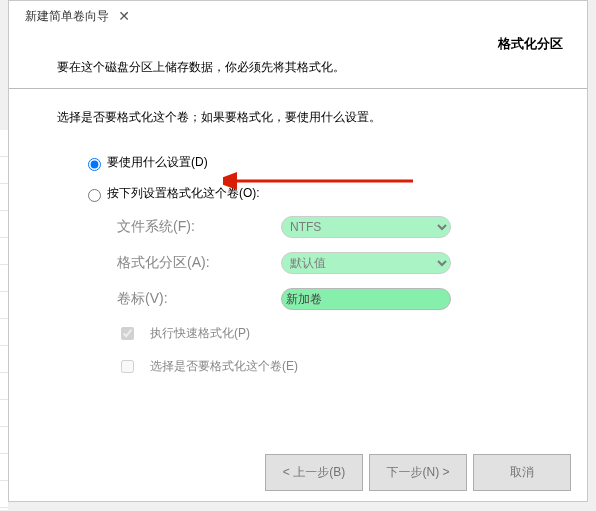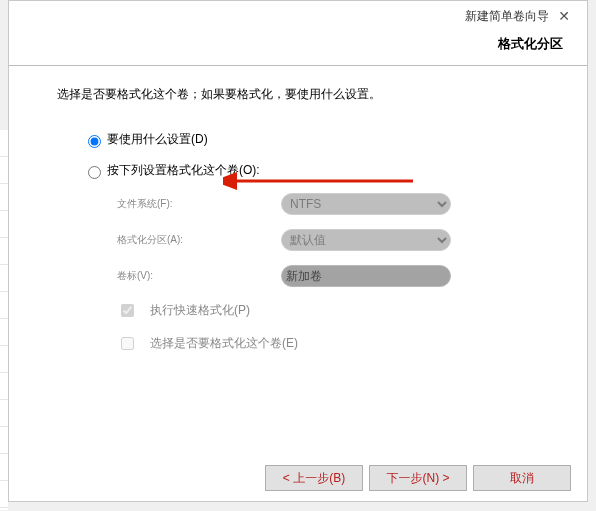--- a/index.html
+++ b/index.html
@@ -2,53 +2,53 @@
 <html><head>
 <meta charset="utf-8">
 <style>
   * { box-sizing: border-box; font-family: "Microsoft YaHei", "SimSun", sans-serif; }
   body { margin: 0; background: #f0f0f0; width: 596px; height: 511px; overflow: hidden; position: relative; }
   .wizard {
     position: absolute; left: 8px; top: 0; width: 580px; height: 502px;
     background: #fff; border: 1px solid #c8c8c8;
   }
   .titlebar {
-    height: 30px; line-height: 30px; padding: 0 8px;
-    font-size: 12px; color: #333; display: flex; justify-content: flex-end;
+    height: 30px; line-height: 30px; padding: 0 16px;
+    font-size: 12px; color: #333; display: flex; justify-content: flex-start;
     align-items: center;
   }
   .titlebar .close { width: 30px; text-align: center; font-size: 14px; color: #555; }
   .header {
     padding: 4px 24px 12px 24px;
   }
   .header .hd-title { font-size: 13px; font-weight: bold; color: #000; text-align: right; }
   .header .hd-desc { font-size: 12px; color: #000; margin-top: 6px; padding-left: 24px; }
   .divider { height: 1px; background: #dcdcdc; border-top: 1px solid #bbb; margin: 0; }
   .content { padding: 20px 68px 0 48px; font-size: 12px; color: #000; }
   .prompt { margin-bottom: 28px; }
   .radio-row { display: flex; align-items: center; margin: 14px 0 14px 26px; }
   .radio-row input[type=radio] { margin-right: 6px; width: 13px; height: 13px; }
   .radio-row label { font-size: 12px; }
   .form { margin-left: 60px; }
   .form-row { display: flex; align-items: center; margin: 14px 0; }
-  .form-row .flabel { width: 164px; font-size: 10px; color: #888; }
+  .form-row .flabel { width: 164px; font-size: 14px; color: #888; }
   .form-row .fctrl { flex: none; }
   select, input.t {
     width: 170px; height: 22px; font-size: 12px; padding: 1px 4px;
     background: #eaeaea; border: 1px solid #b8b8b8; color: #333;
   }
-  select:disabled, input.t:disabled { color: #444; background: #a3a3a3; border-radius: 11px; }
+  select:disabled, input.t:disabled { color: #444; background: #86efac; border-radius: 11px; }
   .chk-row { display: flex; align-items: center; margin: 14px 0 14px 60px; font-size: 12px; color: #888; gap: 10px; }
   .chk-row input { margin-right: 6px; width: 13px; height: 13px; }
   .footer {
     position: absolute; bottom: 10px; right: 16px; display: flex; gap: 6px;
   }
   .footer button {
-    min-width: 98px; height: 26px; font-size: 12px; background: #e1e1e1;
-    border: 1px solid #adadad; color: #b91c1c; padding: 0 10px;
+    min-width: 98px; height: 37px; font-size: 12px; background: #e1e1e1;
+    border: 1px solid #adadad; color: #737373; padding: 0 10px;
   }
   .arrow {
     position: absolute; left: 214px; top: 160px; pointer-events: none;
   }
   .bg-left {
     position: absolute; left: 0; top: 130px; width: 8px; height: 380px;
     background: repeating-linear-gradient(#fff, #fff 26px, #e6e6e6 26px, #e6e6e6 27px);
     font-size: 11px; color: #666;
   }
 </style>
@@ -59,20 +59,21 @@
 
 <div class="wizard">
 
   <div class="titlebar">
     <span>新建简单卷向导</span>
     <span class="close">✕</span>
   </div>
 
   <div class="header">
     <div class="hd-title">格式化分区</div>
+    <div class="hd-desc">要在这个磁盘分区上储存数据，你必须先将其格式化。</div>
   </div>
 
   <div class="divider"></div>
 
   <div class="content">
     <div class="prompt">选择是否要格式化这个卷；如果要格式化，要使用什么设置。</div>
 
     <div class="radio-row">
       <input type="radio" name="fmt" checked="" style="">
       <label>要使用什么设置(D)</label>

